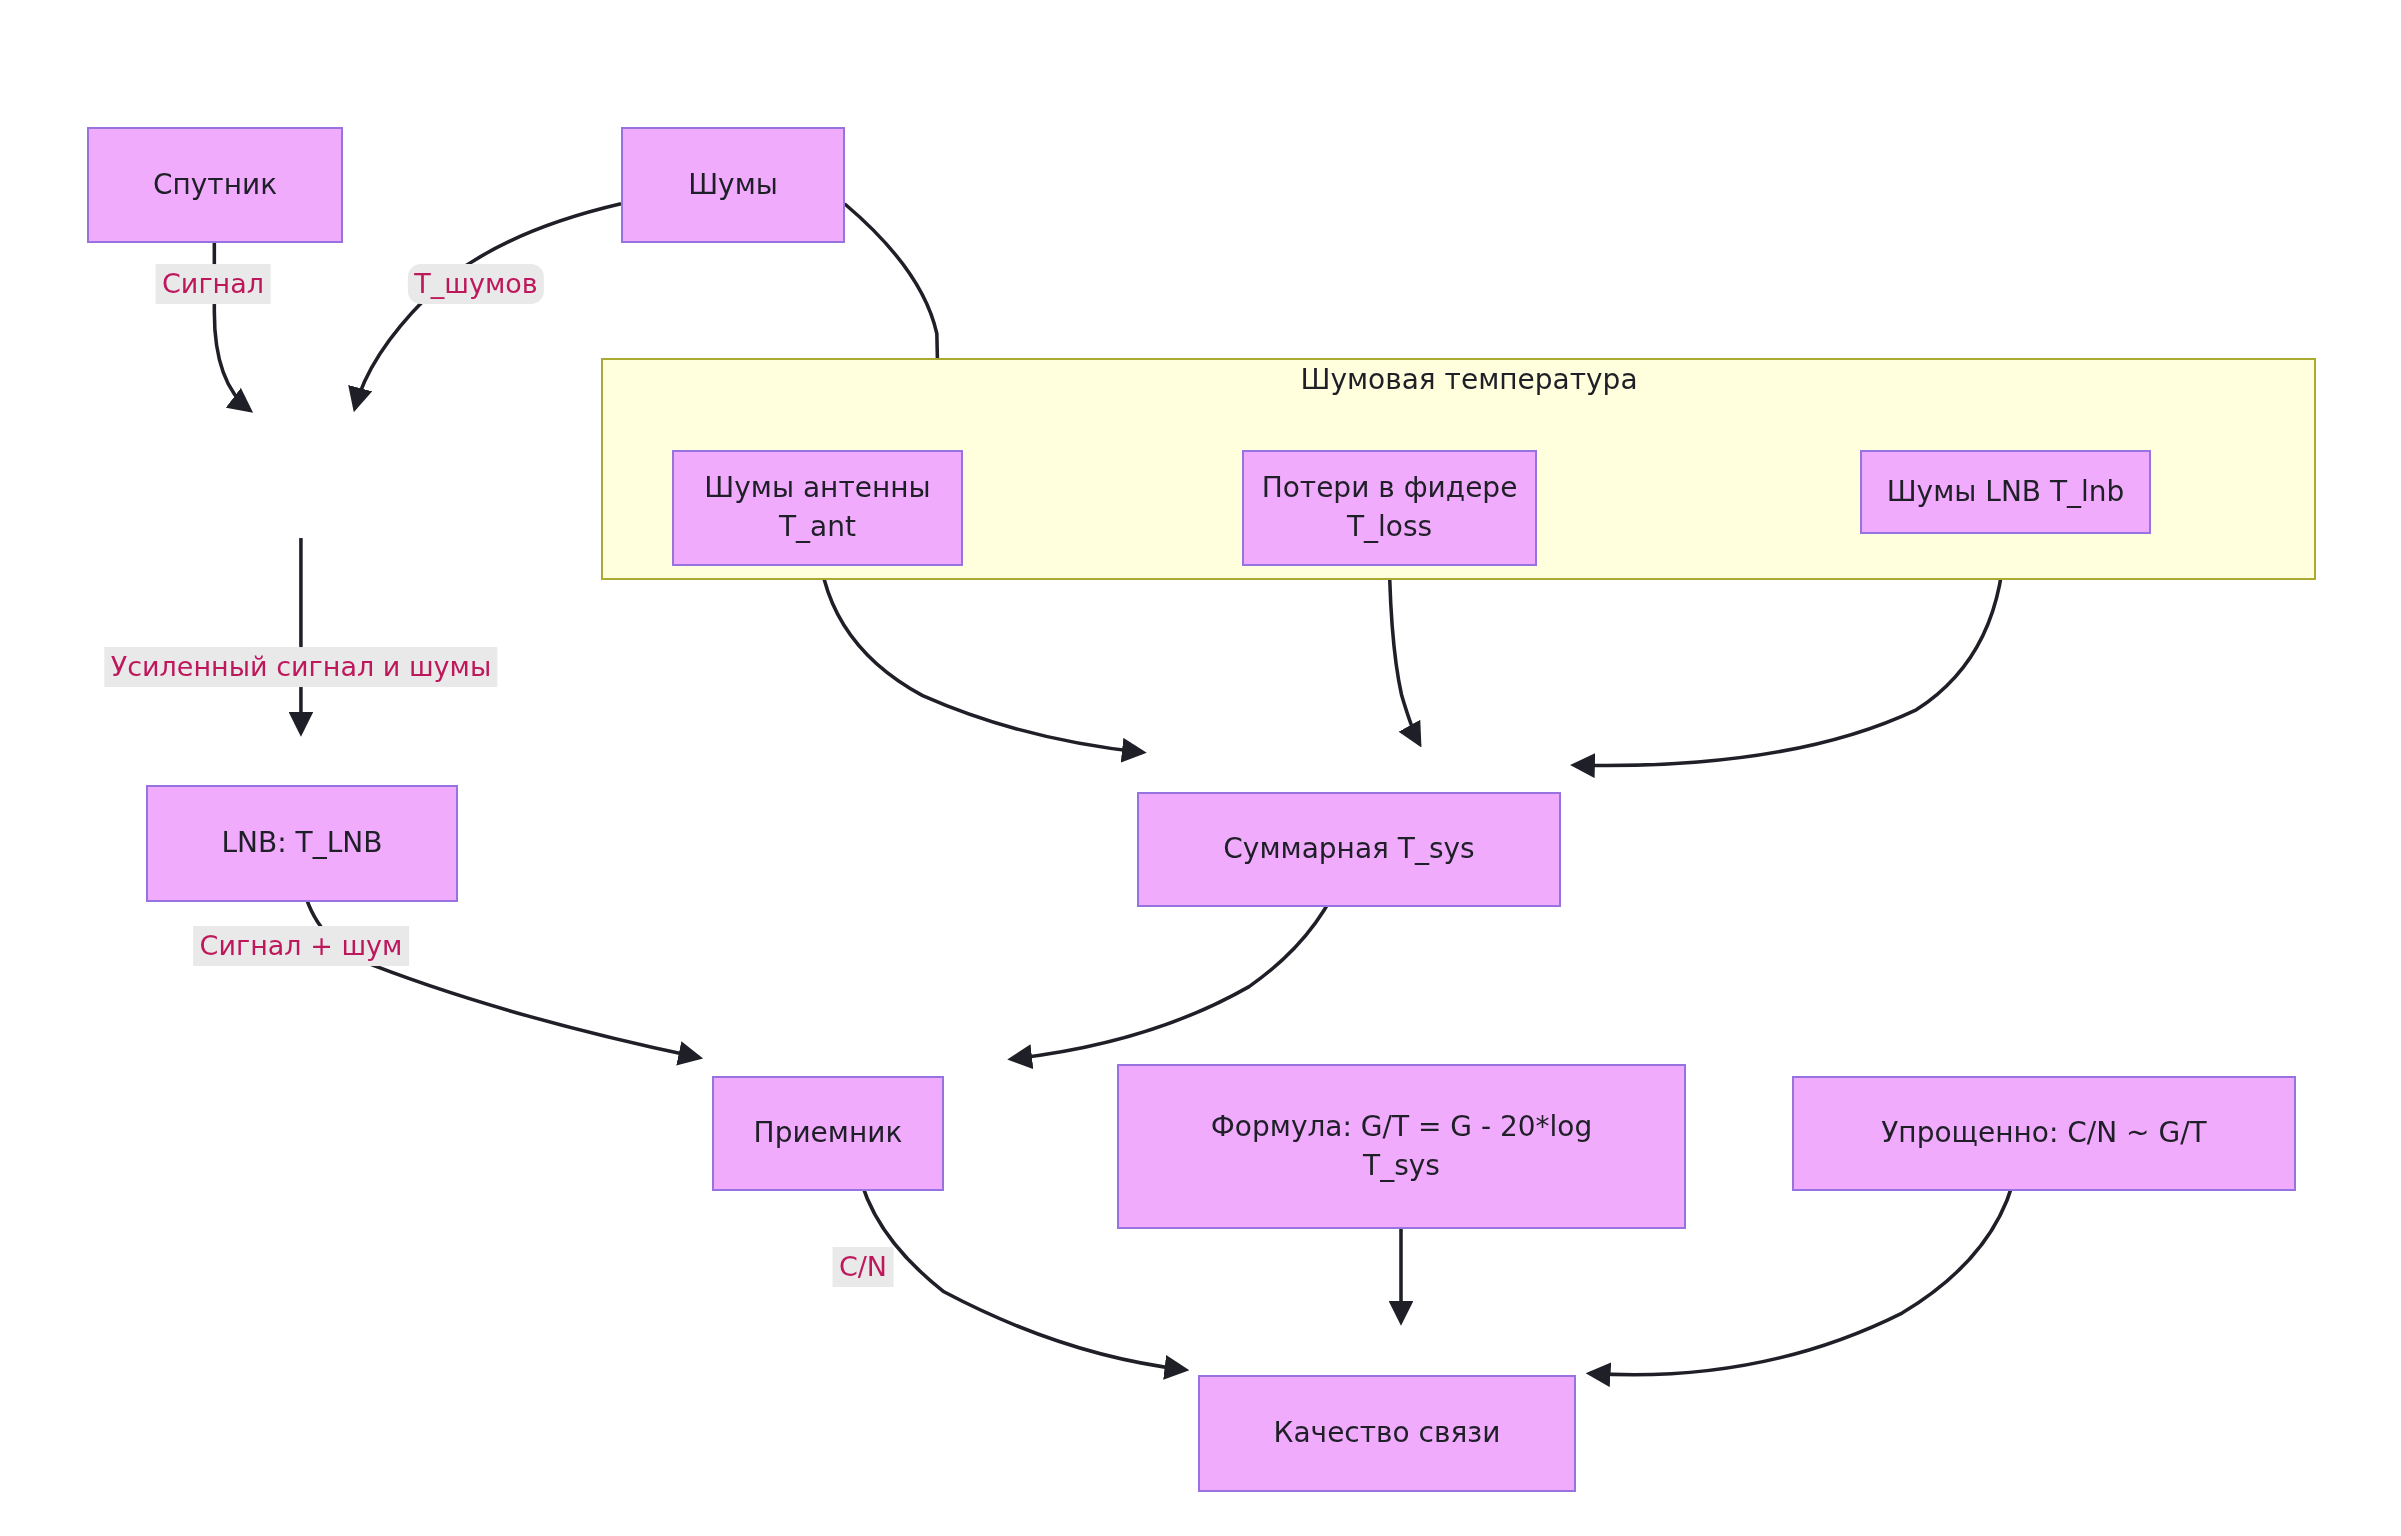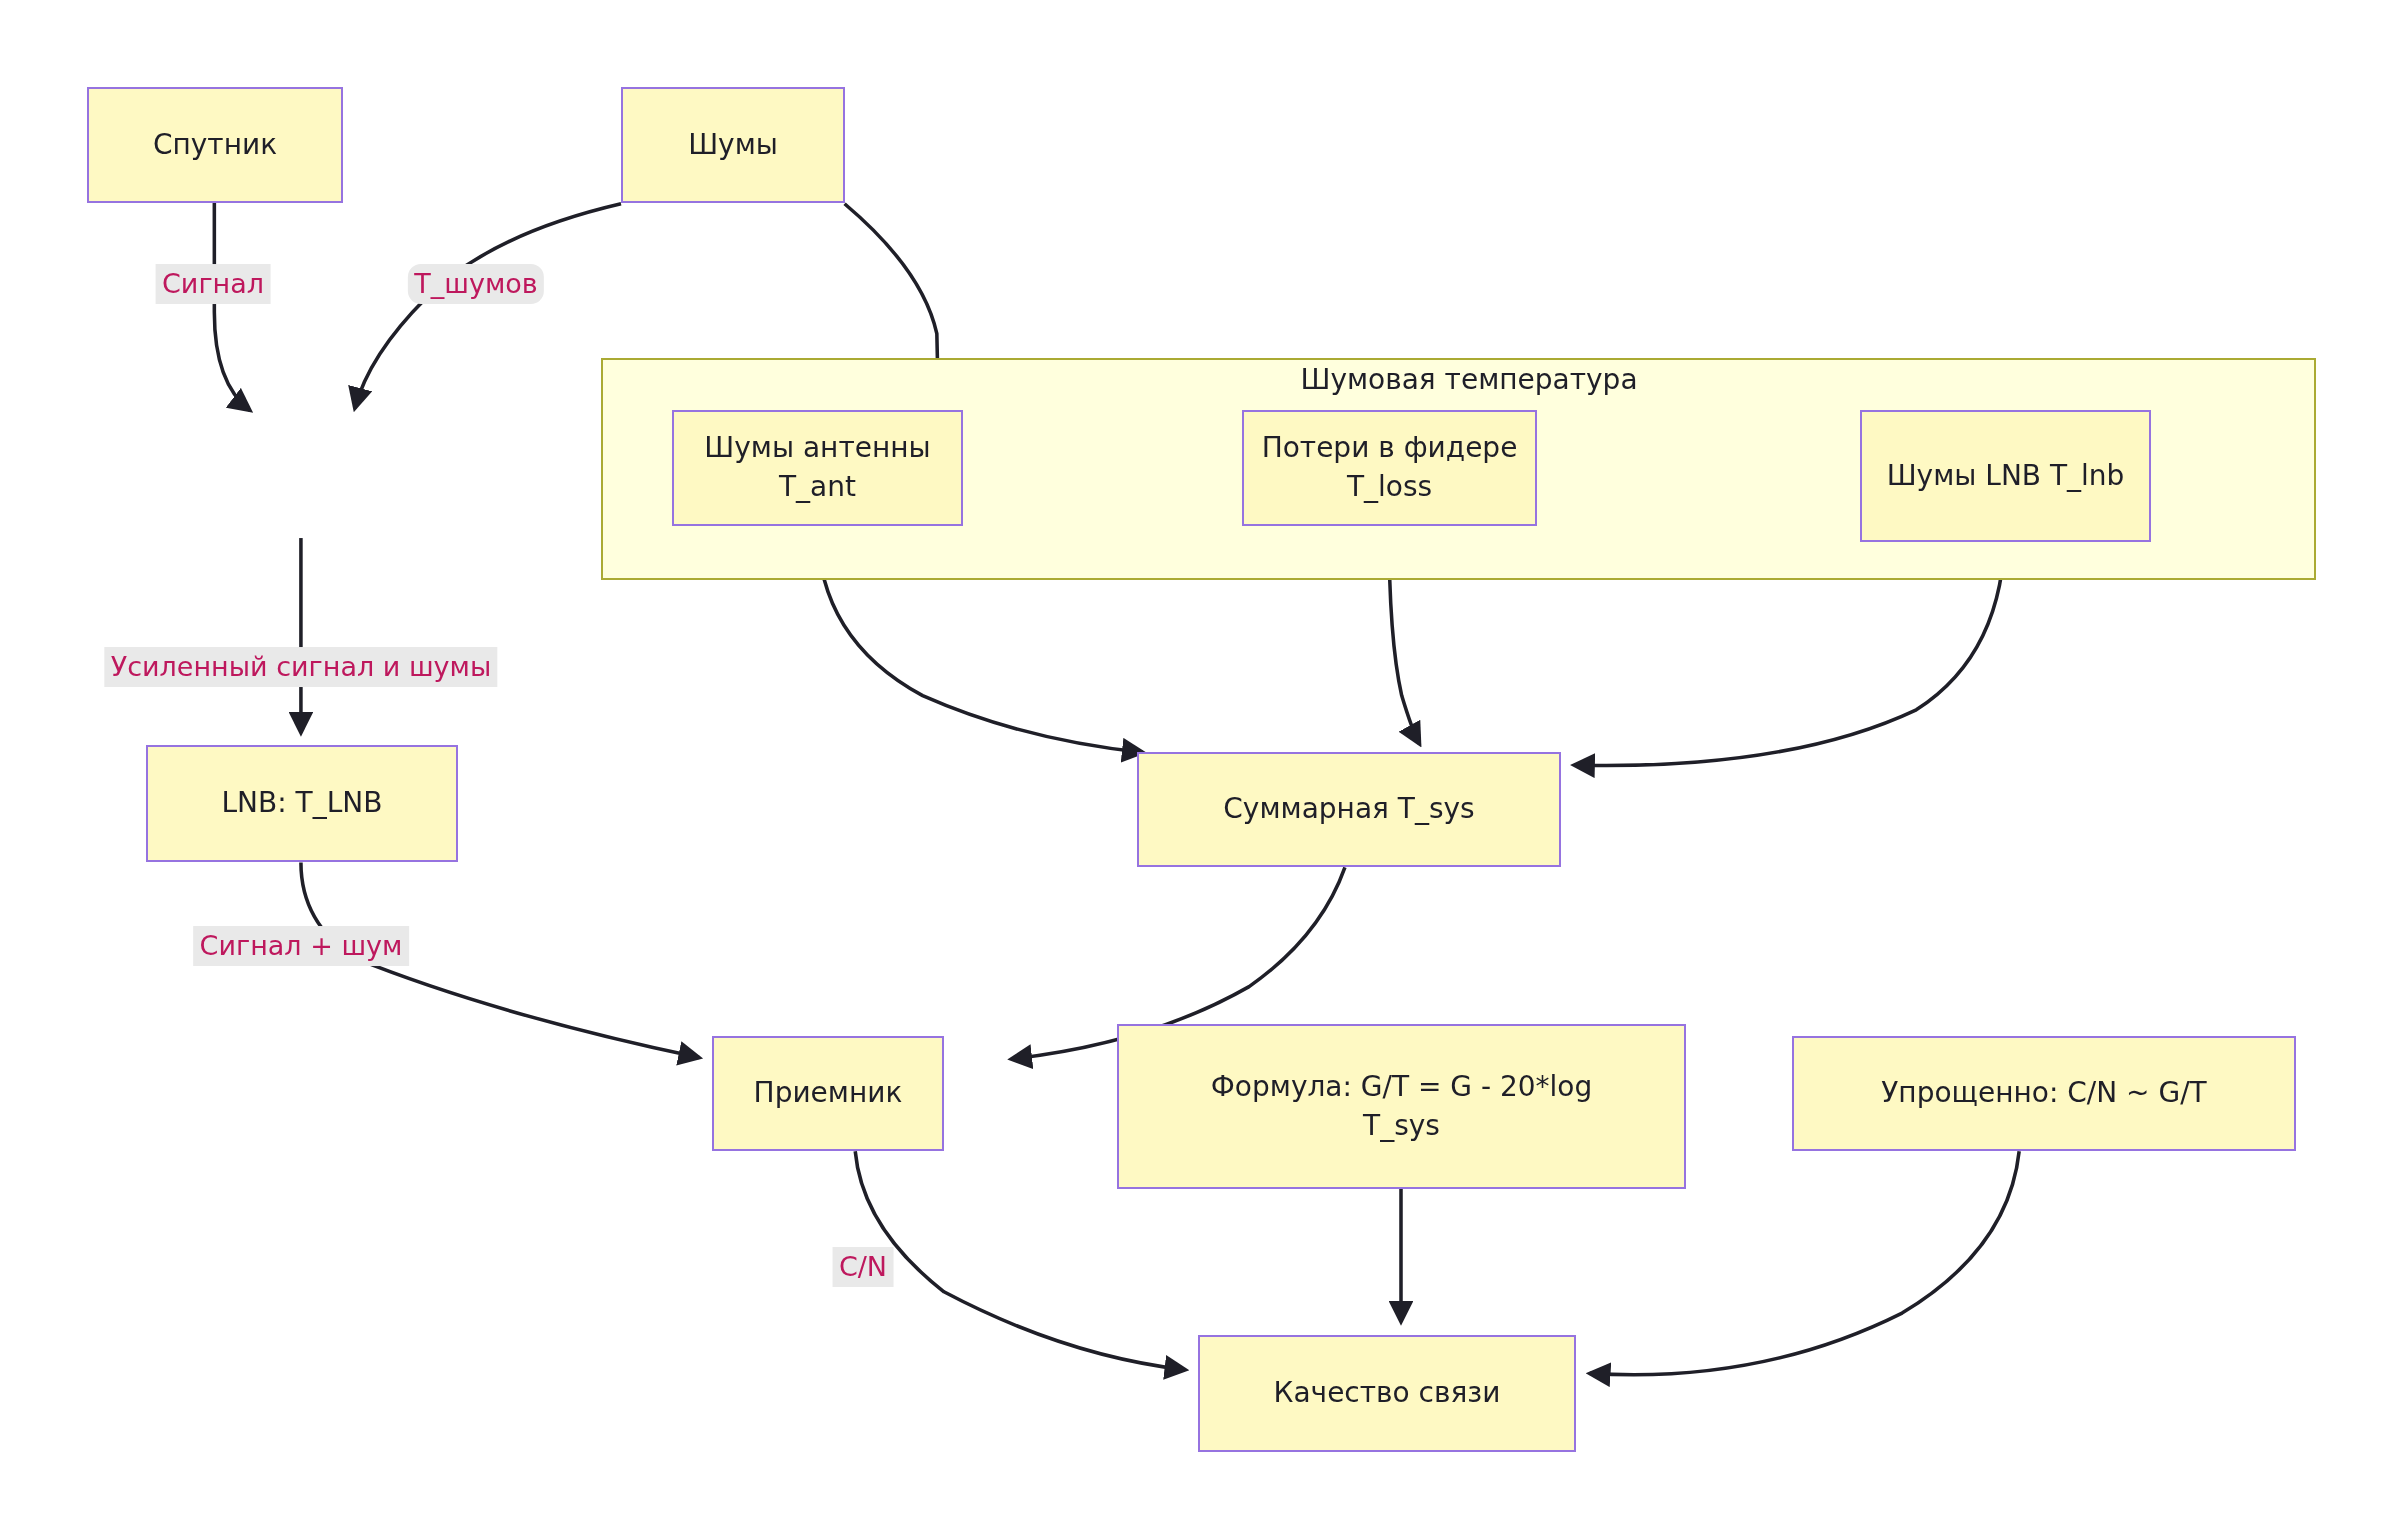--- a/index.html
+++ b/index.html
@@ -5,24 +5,24 @@
   html,body{margin:0;padding:0;background:#ffffff;}
   body{
     width:2401px;height:1536px;position:relative;overflow:hidden;
     font-family:"DejaVu Sans","Liberation Sans",sans-serif;
   }
   #canvas{position:absolute;inset:0;width:2401px;height:1536px;}
   #edges{position:absolute;left:0;top:0;width:2401px;height:1536px;pointer-events:none;}
 
   .node{
     position:absolute;box-sizing:border-box;
-    background:#fef9c3;border:2.8px solid #9673e0;
+    background:#f0abfc;border:2.8px solid #9673e0;
     display:flex;align-items:center;justify-content:center;
     text-align:center;color:#1f1f28;font-size:28px;line-height:1.38;
-    padding:2.8px 10px;z-index:5;
+    padding:2.8px 10px;z-index:5;margin-top:40px;
   }
   .node .lbl{display:block;width:100%;}
 
   .cluster{
     position:absolute;box-sizing:border-box;
     background:#ffffdd;border:2.8px solid #aaaa33;z-index:1;
   }
   .cluster-title{
     position:absolute;z-index:6;font-size:28px;color:#1f1f28;
     white-space:nowrap;transform:translateX(-50%);
@@ -86,21 +86,21 @@
 
 
   <div class="node" style="left:672px;top:410px;width:291px;height:116px;">
     <span class="lbl">Шумы антенны T_ant</span>
   </div>
 
   <div class="node" style="left:1242px;top:410px;width:295px;height:116px;">
     <span class="lbl">Потери в фидере T_loss</span>
   </div>
 
-  <div class="node" style="left:1860px;top:410px;width:291px;height:132px;">
+  <div class="node" style="left:1860px;top:410px;width:291px;height:84px;">
     <span class="lbl">Шумы LNB T_lnb</span>
   </div>
 
   <div class="node" style="left:146px;top:745px;width:312px;height:117px;">
     <span class="lbl">LNB: T_LNB</span>
   </div>
 
   <div class="node" style="left:1137px;top:752px;width:424px;height:115px;">
     <span class="lbl">Суммарная T_sys</span>
   </div>

